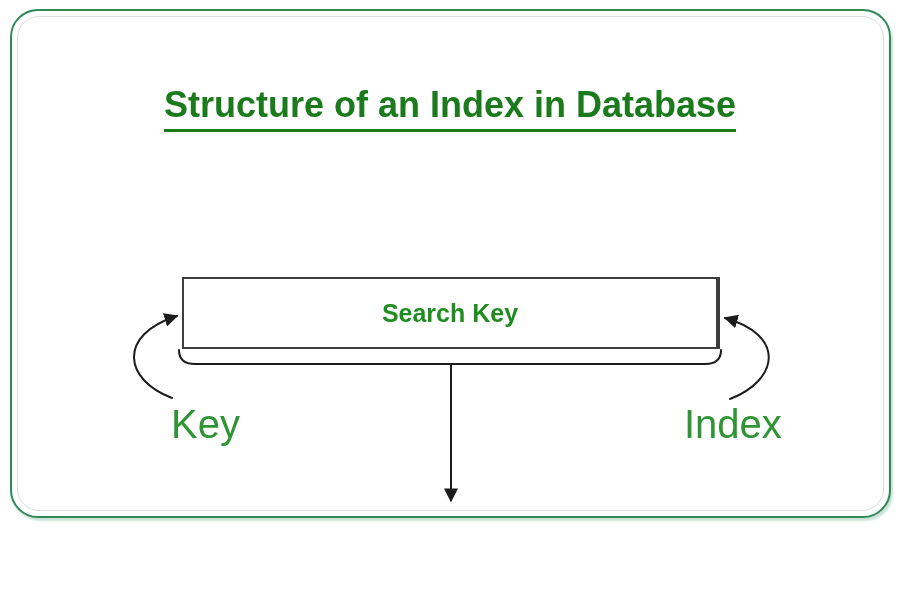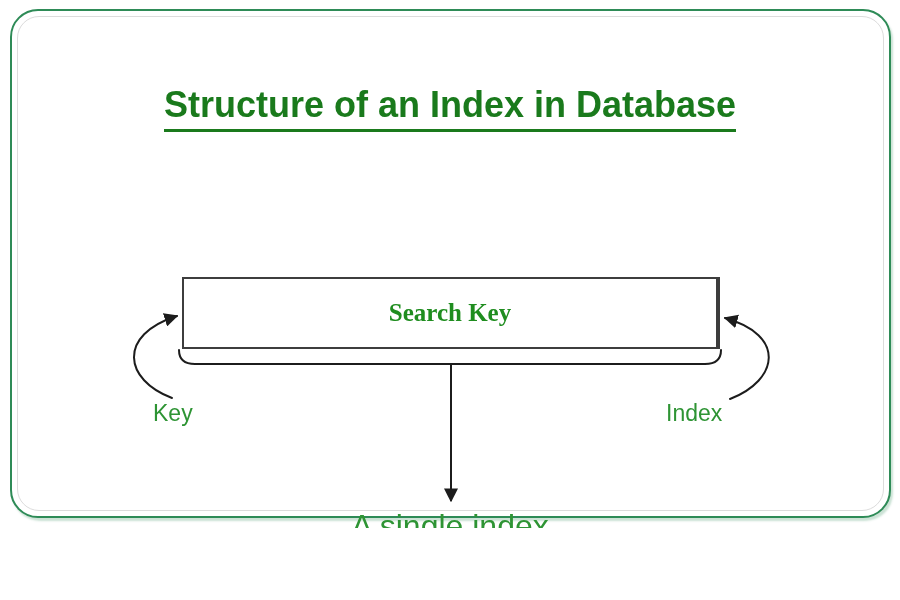--- a/index.html
+++ b/index.html
@@ -56,21 +56,20 @@
     letter-spacing: 0px;
   }
 
   .index-table {
     position: absolute;
     left: 182px; top: 277px;
     width: 538px; height: 72px;
     border: 2px solid var(--table-border);
     display: flex;
     background: #ffffff;
-    font-family: Liberation Serif, serif;
   }
   .index-cell {
     flex: 1 1 50%;
     display: flex;
     align-items: center;
     justify-content: center;
     font-size: 25px;
     font-weight: bold;
     color: var(--cell-green);
   }
@@ -84,23 +83,24 @@
   }
   svg.connectors path, svg.connectors line {
     stroke: var(--line-color);
     stroke-width: 2;
     fill: none;
   }
   svg.connectors .arrowhead { fill: var(--line-color); stroke: none; }
 
   .side-label {
     position: absolute;
-    font-size: 23px;
+    font-size: 40px;
     color: var(--label-green);
     line-height: 1.2;
+    margin-left: 18px;
   }
   .key-label   { left: 153px; top: 400px; }
   .value-label { left: 666px; top: 400px; }
 
   .single-index-wrap {
     position: absolute;
     left: 0; top: 508px;
     width: 900px;
     text-align: center;
   }
@@ -164,22 +164,19 @@
 
     <path d="M 179 350 Q 179 364 195 364 L 705 364 Q 721 364 721 350" stroke-linecap="round"></path>
 
     <path d="M 451 364 L 451 501" marker-end="url(#arrow)"></path>
   </svg>
 
   <div class="side-label key-label">Key</div>
 
   <div class="side-label value-label">Index</div>
 
-  <div class="single-index-wrap">
-    <span class="single-index">A single index</span>
-  </div>
 
   <div class="logo">
     <span class="g-flip">G</span><span>G</span>
     <div class="logo-bar"></div>
   </div>
 
 </div>
 
 </body></html>

